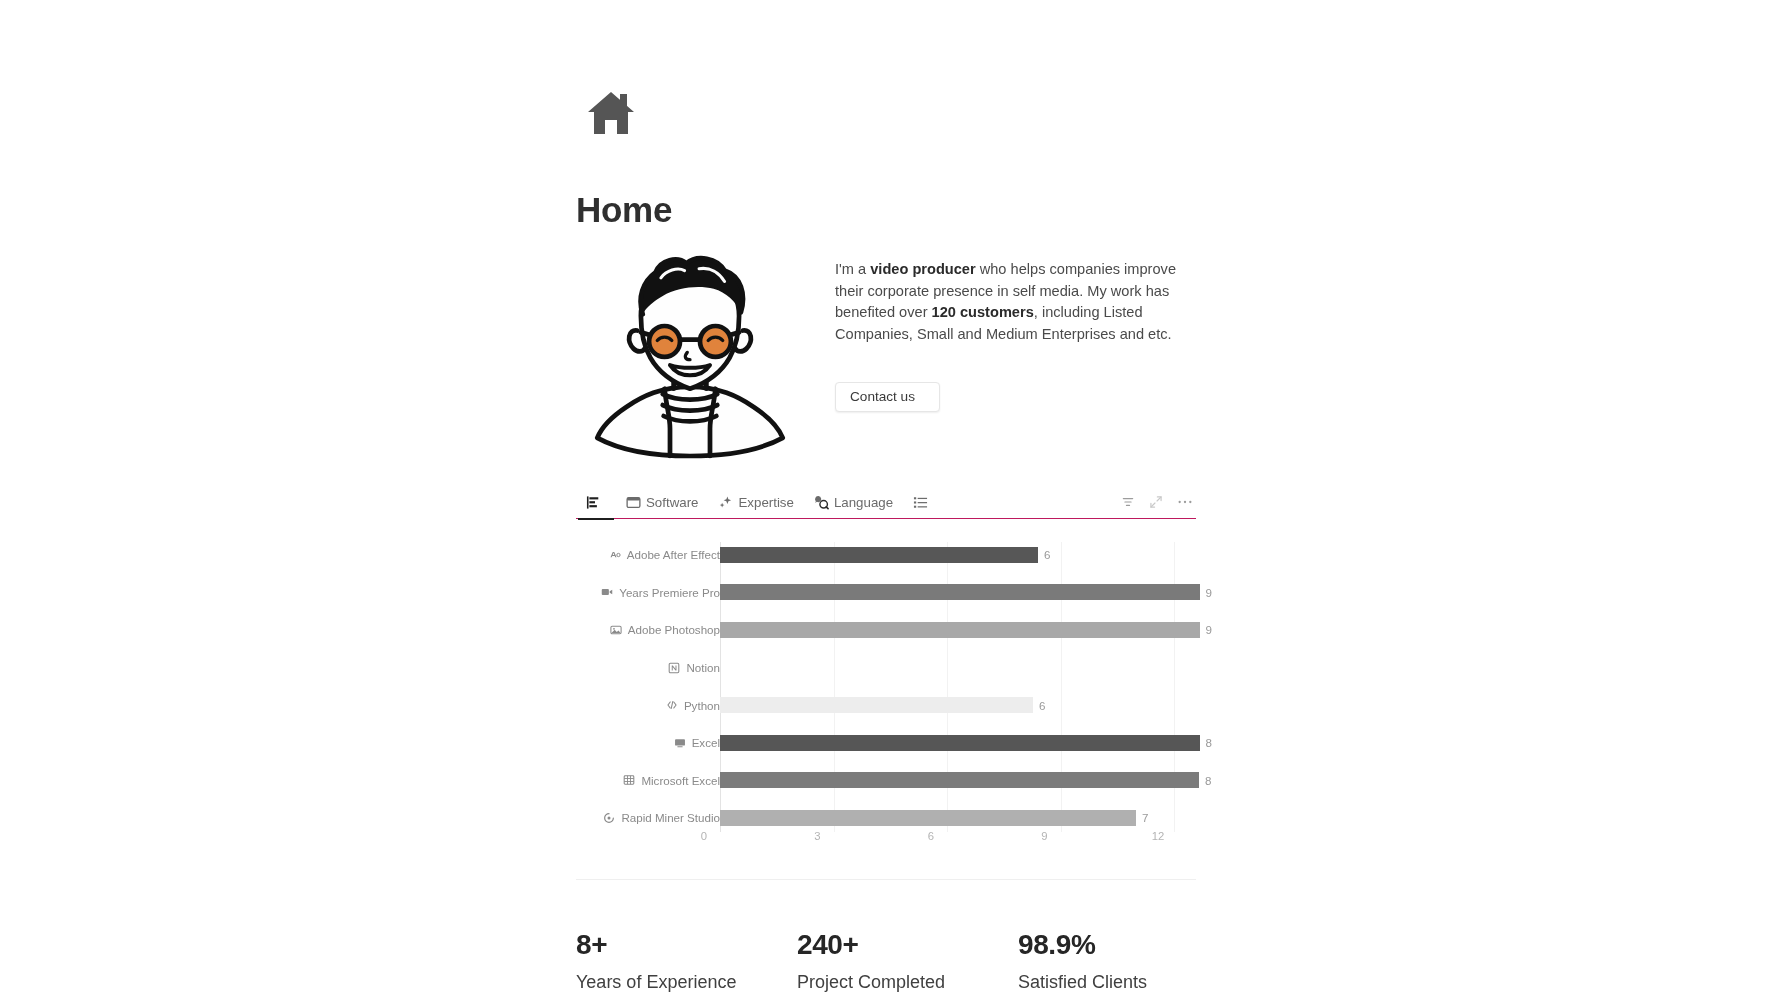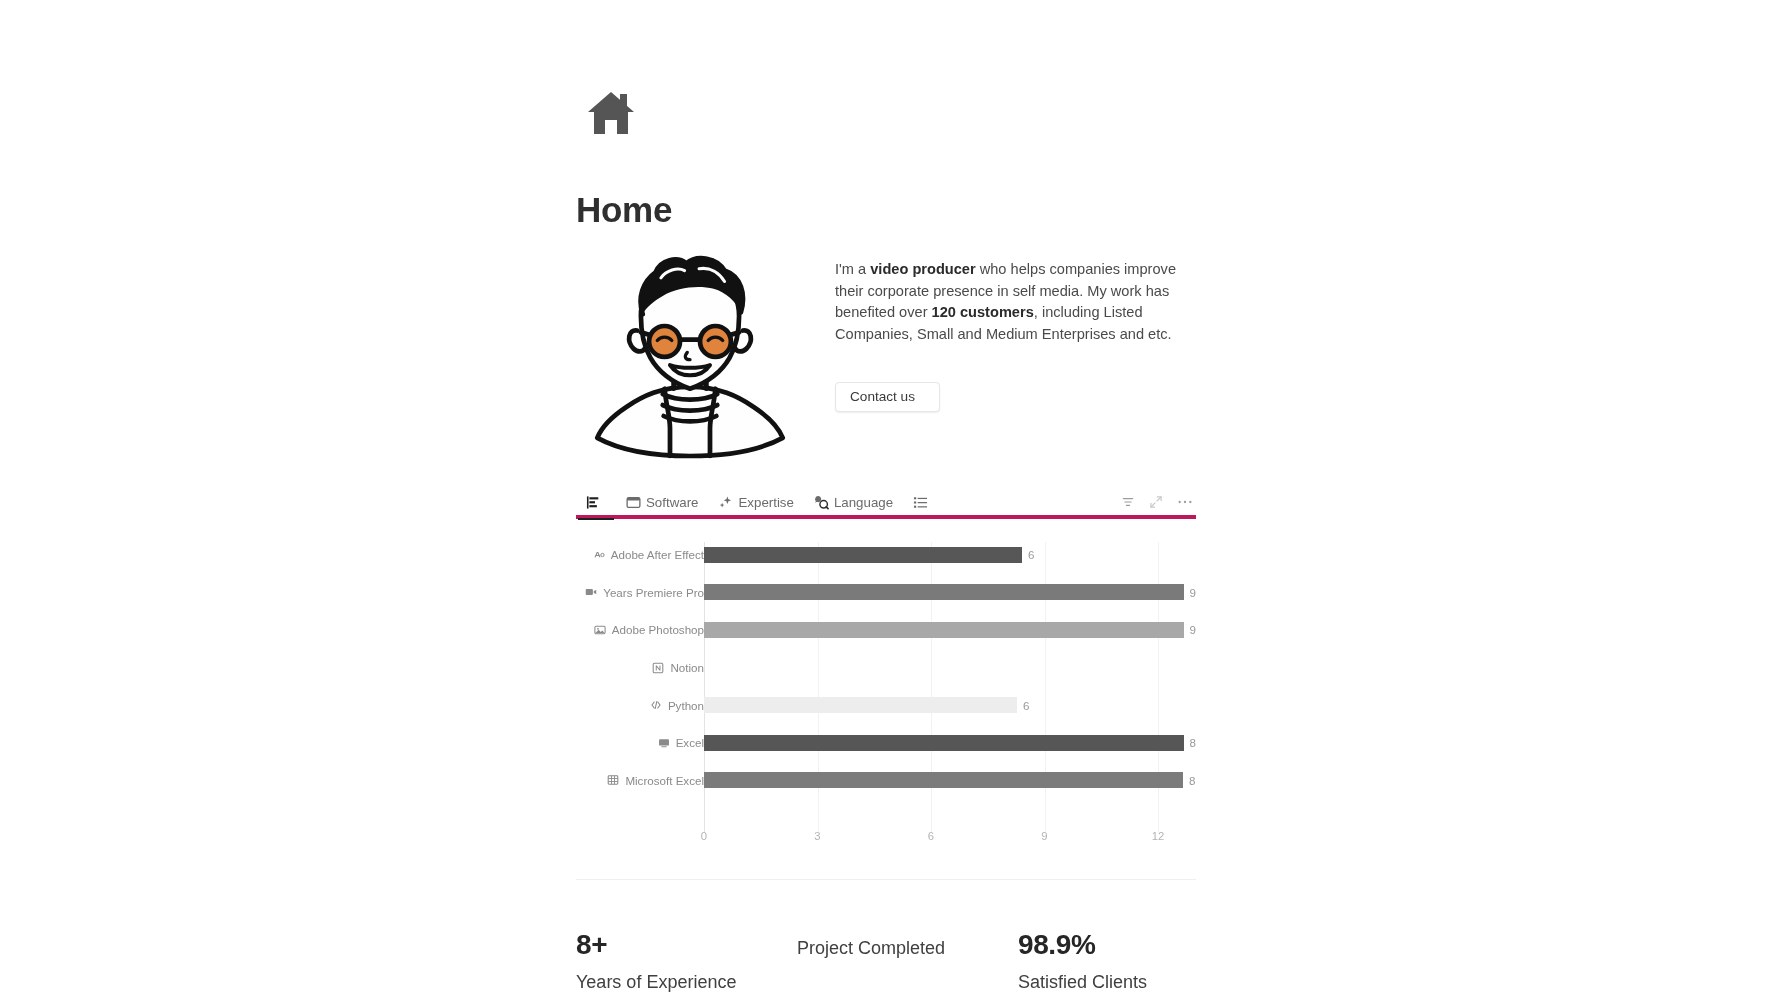--- a/index.html
+++ b/index.html
@@ -93,21 +93,21 @@
     white-space: nowrap;
   }
 
   
   .tabbar {
     position: absolute;
     left: 576px;
     top: 485px;
     width: 620px;
     height: 34px;
-    border-bottom: 4px solid #be185d;
+    border-bottom: 1px solid #be185d;
   }
   .tabs-left {
     position: absolute;
     left: 0; top: 0;
     display: flex;
     align-items: center;
     height: 34px;
     gap: 0px;
   }
   .tab {
@@ -148,21 +148,21 @@
   .chart {
     position: absolute;
     left: 576px;
     top: 530px;
     width: 620px;
     height: 350px;
     border-bottom: 1px solid #efefef;
   }
   .plot {
     position: absolute;
-    left: 0; top: 6px;
+    left: 16px; top: 6px;
     width: 620px;
     height: 290px;
   }
   .bar-row {
     position: relative;
     height: 37.6px;
     display: flex;
     align-items: center;
   }
   .bar-label {
@@ -505,37 +505,53 @@
                   <path d="M1.6 6 H14.4 M1.6 10 H14.4 M6 2.4 V13.6 M10 2.4 V13.6" stroke="#8a8a8a" stroke-width="1.2"></path>
                 </svg>
               </span>
               <span>Microsoft Excel</span>
             </div>
             <div class="bar-track">
               <div class="bar" style="width: 479px; background: rgb(123, 123, 123);"></div>
               <span class="bar-value">8</span>
             </div>
           </div>
+          <div class="bar-row">
+            <div class="bar-label">
+              <span class="licon">
+                <svg width="12" height="12" viewBox="0 0 16 16" xmlns="http://www.w3.org/2000/svg">
+                  <path d="M8 2.2 A5.8 5.8 0 1 0 13.8 8" fill="none" stroke="#8a8a8a" stroke-width="1.6" stroke-linecap="round"></path>
+                  <circle cx="8" cy="8" r="2" fill="#8a8a8a"></circle>
+                </svg>
+              </span>
+              <span>Rapid Miner Studio</span>
+            </div>
+            <div class="bar-track">
+              <div class="bar" style="width: 416px; background: rgb(176, 176, 176);"></div>
+              <span class="bar-value">7</span>
+            </div>
+          </div>
         </div>
     </div>
     <div class="axis" id="axis">
         <div class="axis-tick" style="left: 0px;">0</div>
         <div class="axis-tick" style="left: 113.5px;">3</div>
         <div class="axis-tick" style="left: 227px;">6</div>
         <div class="axis-tick" style="left: 340.5px;">9</div>
         <div class="axis-tick" style="left: 454px;">12</div>
       </div>
   </div>
 
   <div class="stats" id="stats">
       <div class="stat">
         <div class="stat-value">8+</div>
         <div class="stat-label">Years of Experience</div>
       </div>
       <div class="stat">
+        <div class="stat-value">240+</div>
         <div class="stat-label">Project Completed</div>
       </div>
       <div class="stat">
         <div class="stat-value">98.9%</div>
         <div class="stat-label">Satisfied Clients</div>
       </div>
     </div>
 
 </div>
 

